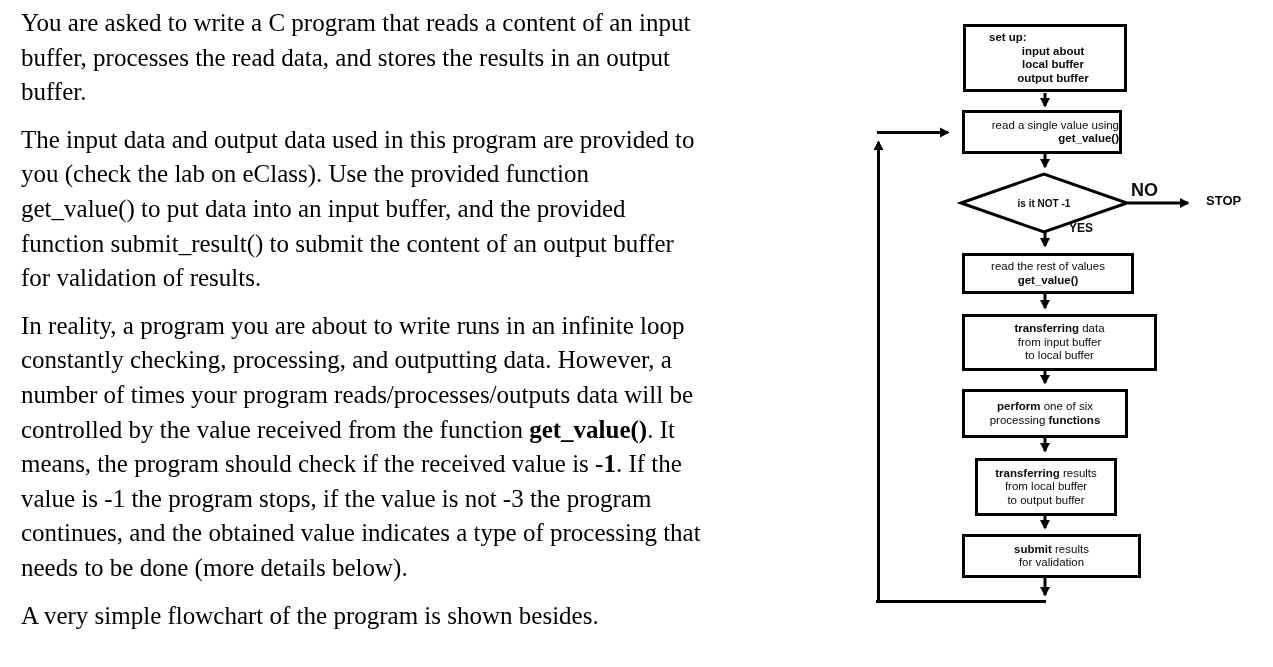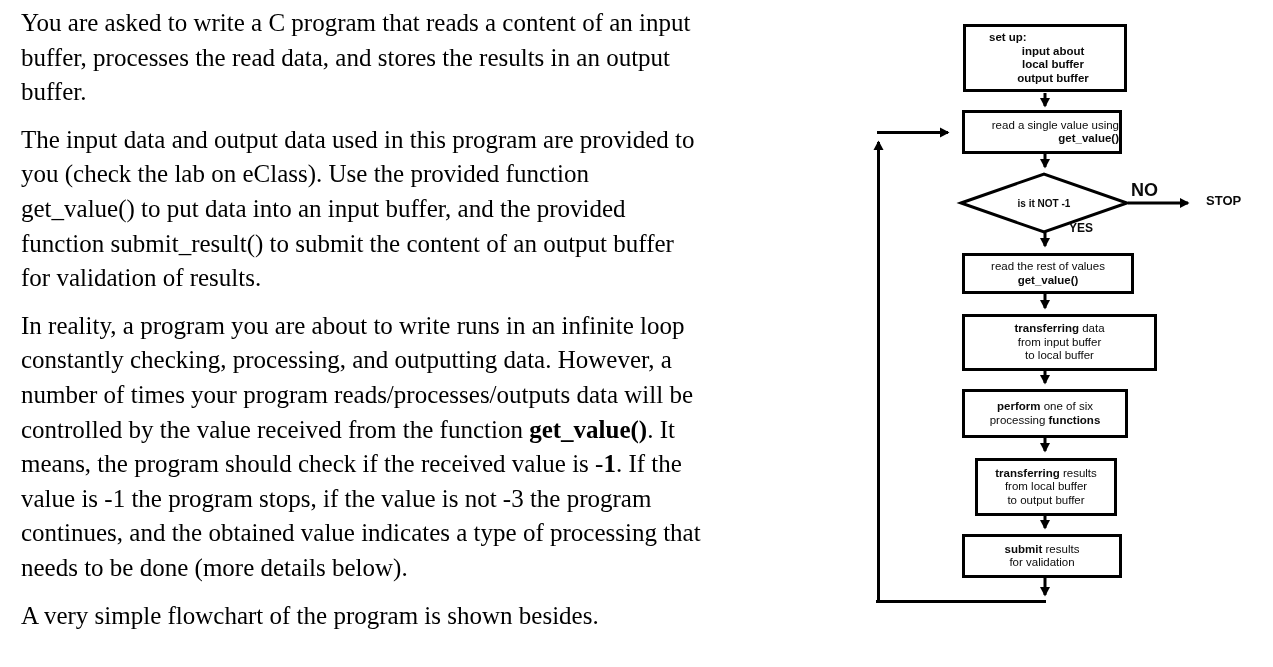--- a/index.html
+++ b/index.html
@@ -52,21 +52,21 @@
   .fc-line { white-space: pre-wrap; }
 
   #node-setup { left: 963px; top: 24px;  width: 164px; height: 68px;
                 justify-content: flex-start; align-items: stretch; padding: 4px 7px 0 23px; }
   #node-setup .fc-line:first-child { text-align: left; }
   #node-read-single     { left: 962px; top: 110px; width: 160px; height: 44px; align-items: flex-end; }
   #node-read-rest       { left: 962px; top: 253px; width: 172px; height: 41px; }
   #node-transfer-data   { left: 962px; top: 314px; width: 195px; height: 57px; }
   #node-perform         { left: 962px; top: 389px; width: 166px; height: 49px; }
   #node-transfer-results{ left: 962px; top: 458px; width: 142px; height: 58px; margin-left: 13px; }
-  #node-submit          { left: 962px; top: 534px; width: 160px; height: 44px; align-items: center; }
+  #node-submit          { left: 962px; top: 534px; width: 179px; height: 44px; align-items: center; }
 
   #node-decision {
     position: absolute;
     left: 961px; top: 174px; width: 166px; height: 58px;
     display: flex; justify-content: center; align-items: center;
     font-family: "Liberation Sans", sans-serif;
     font-size: 10px; font-weight: bold; color: #0a0a0a;
   }
 
   .fc-label {

